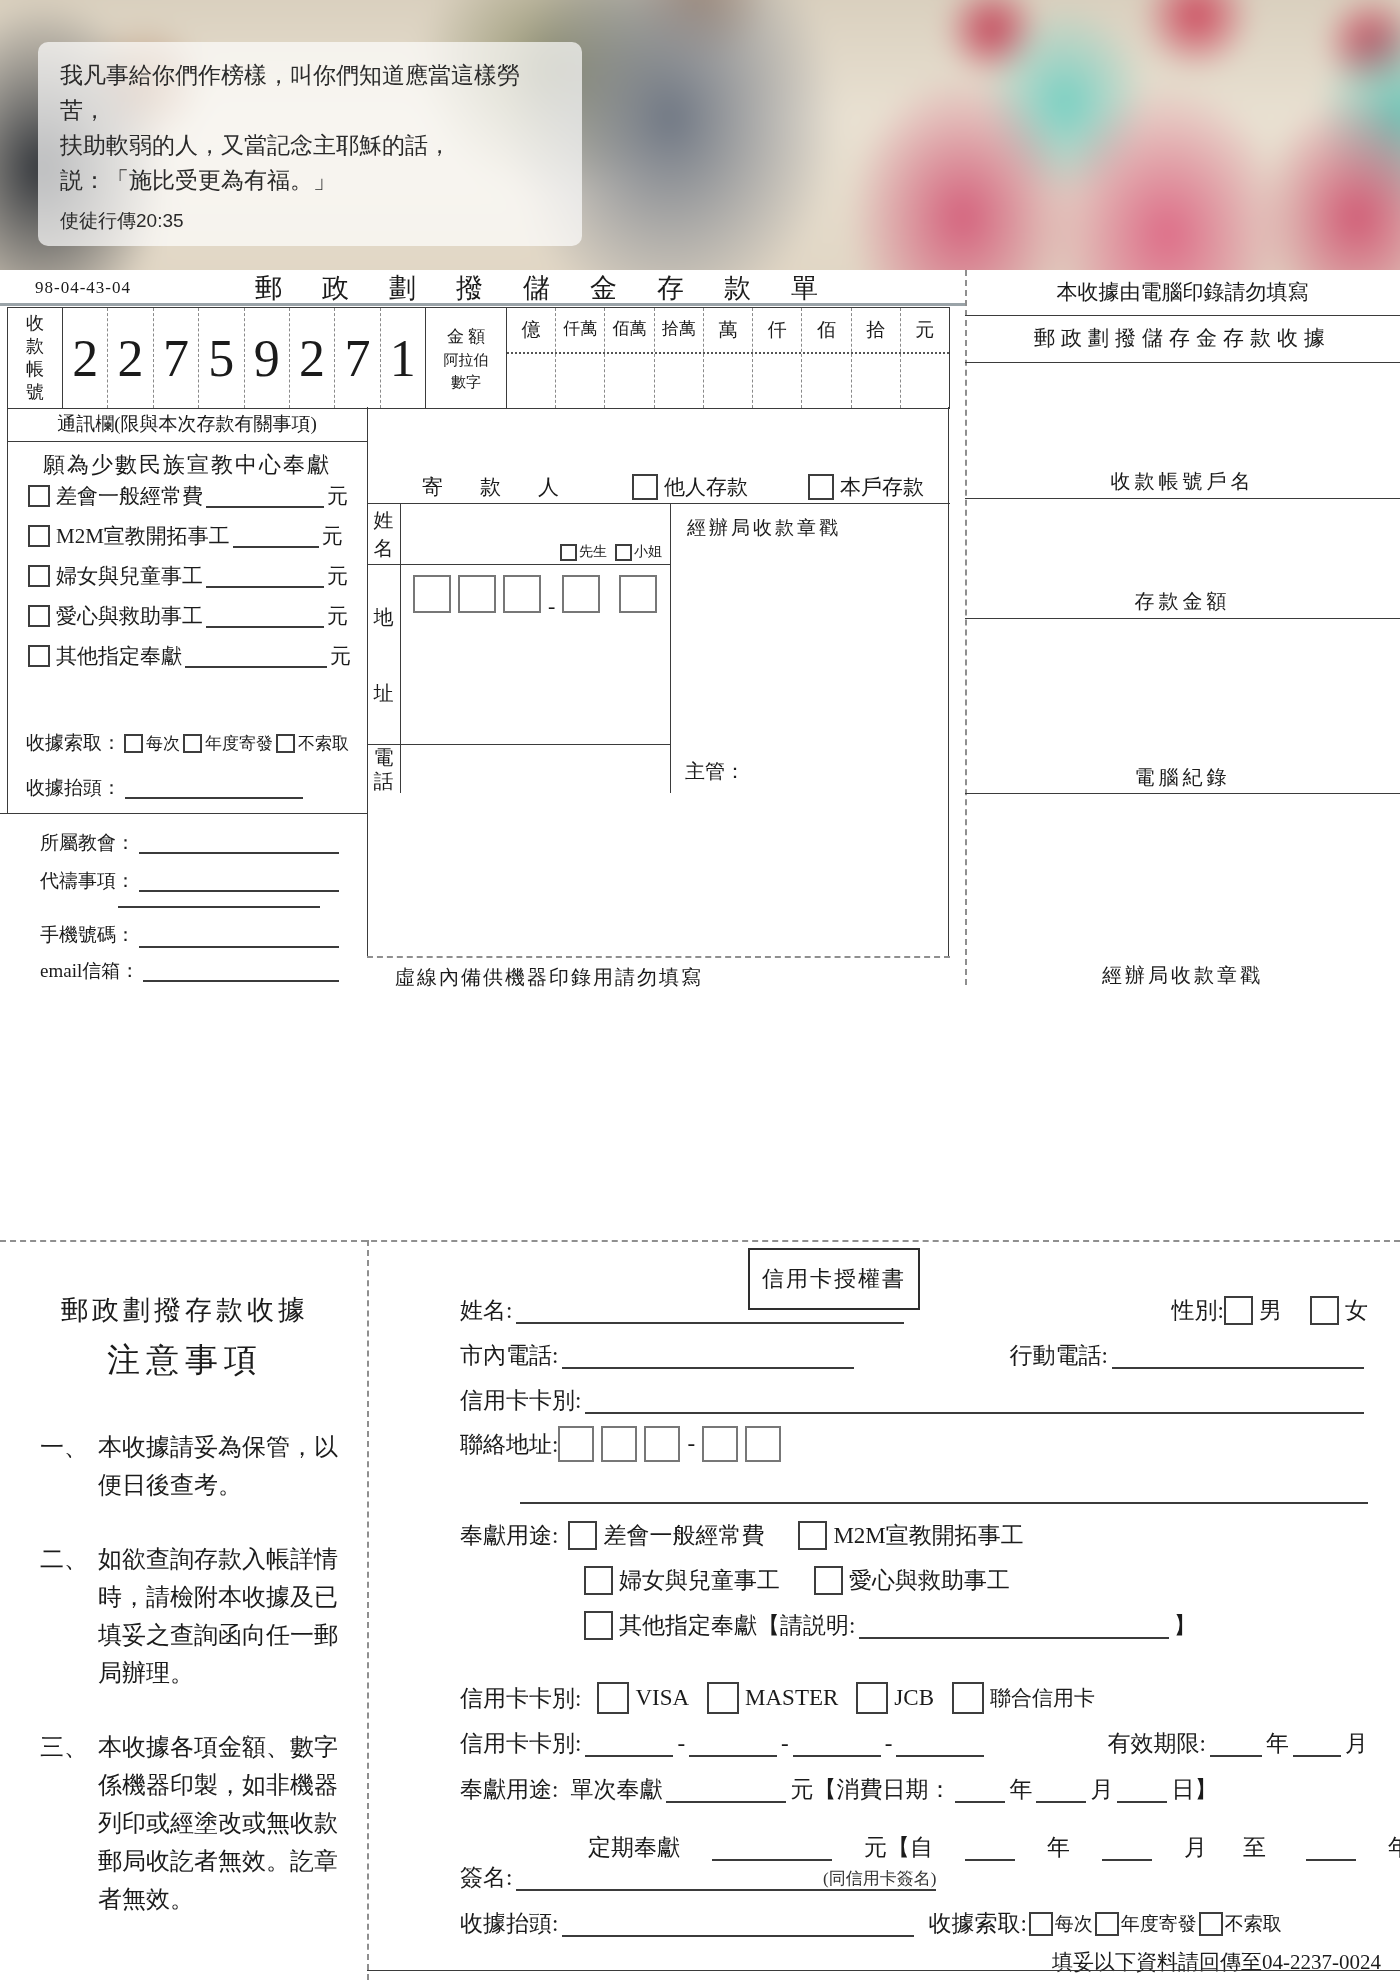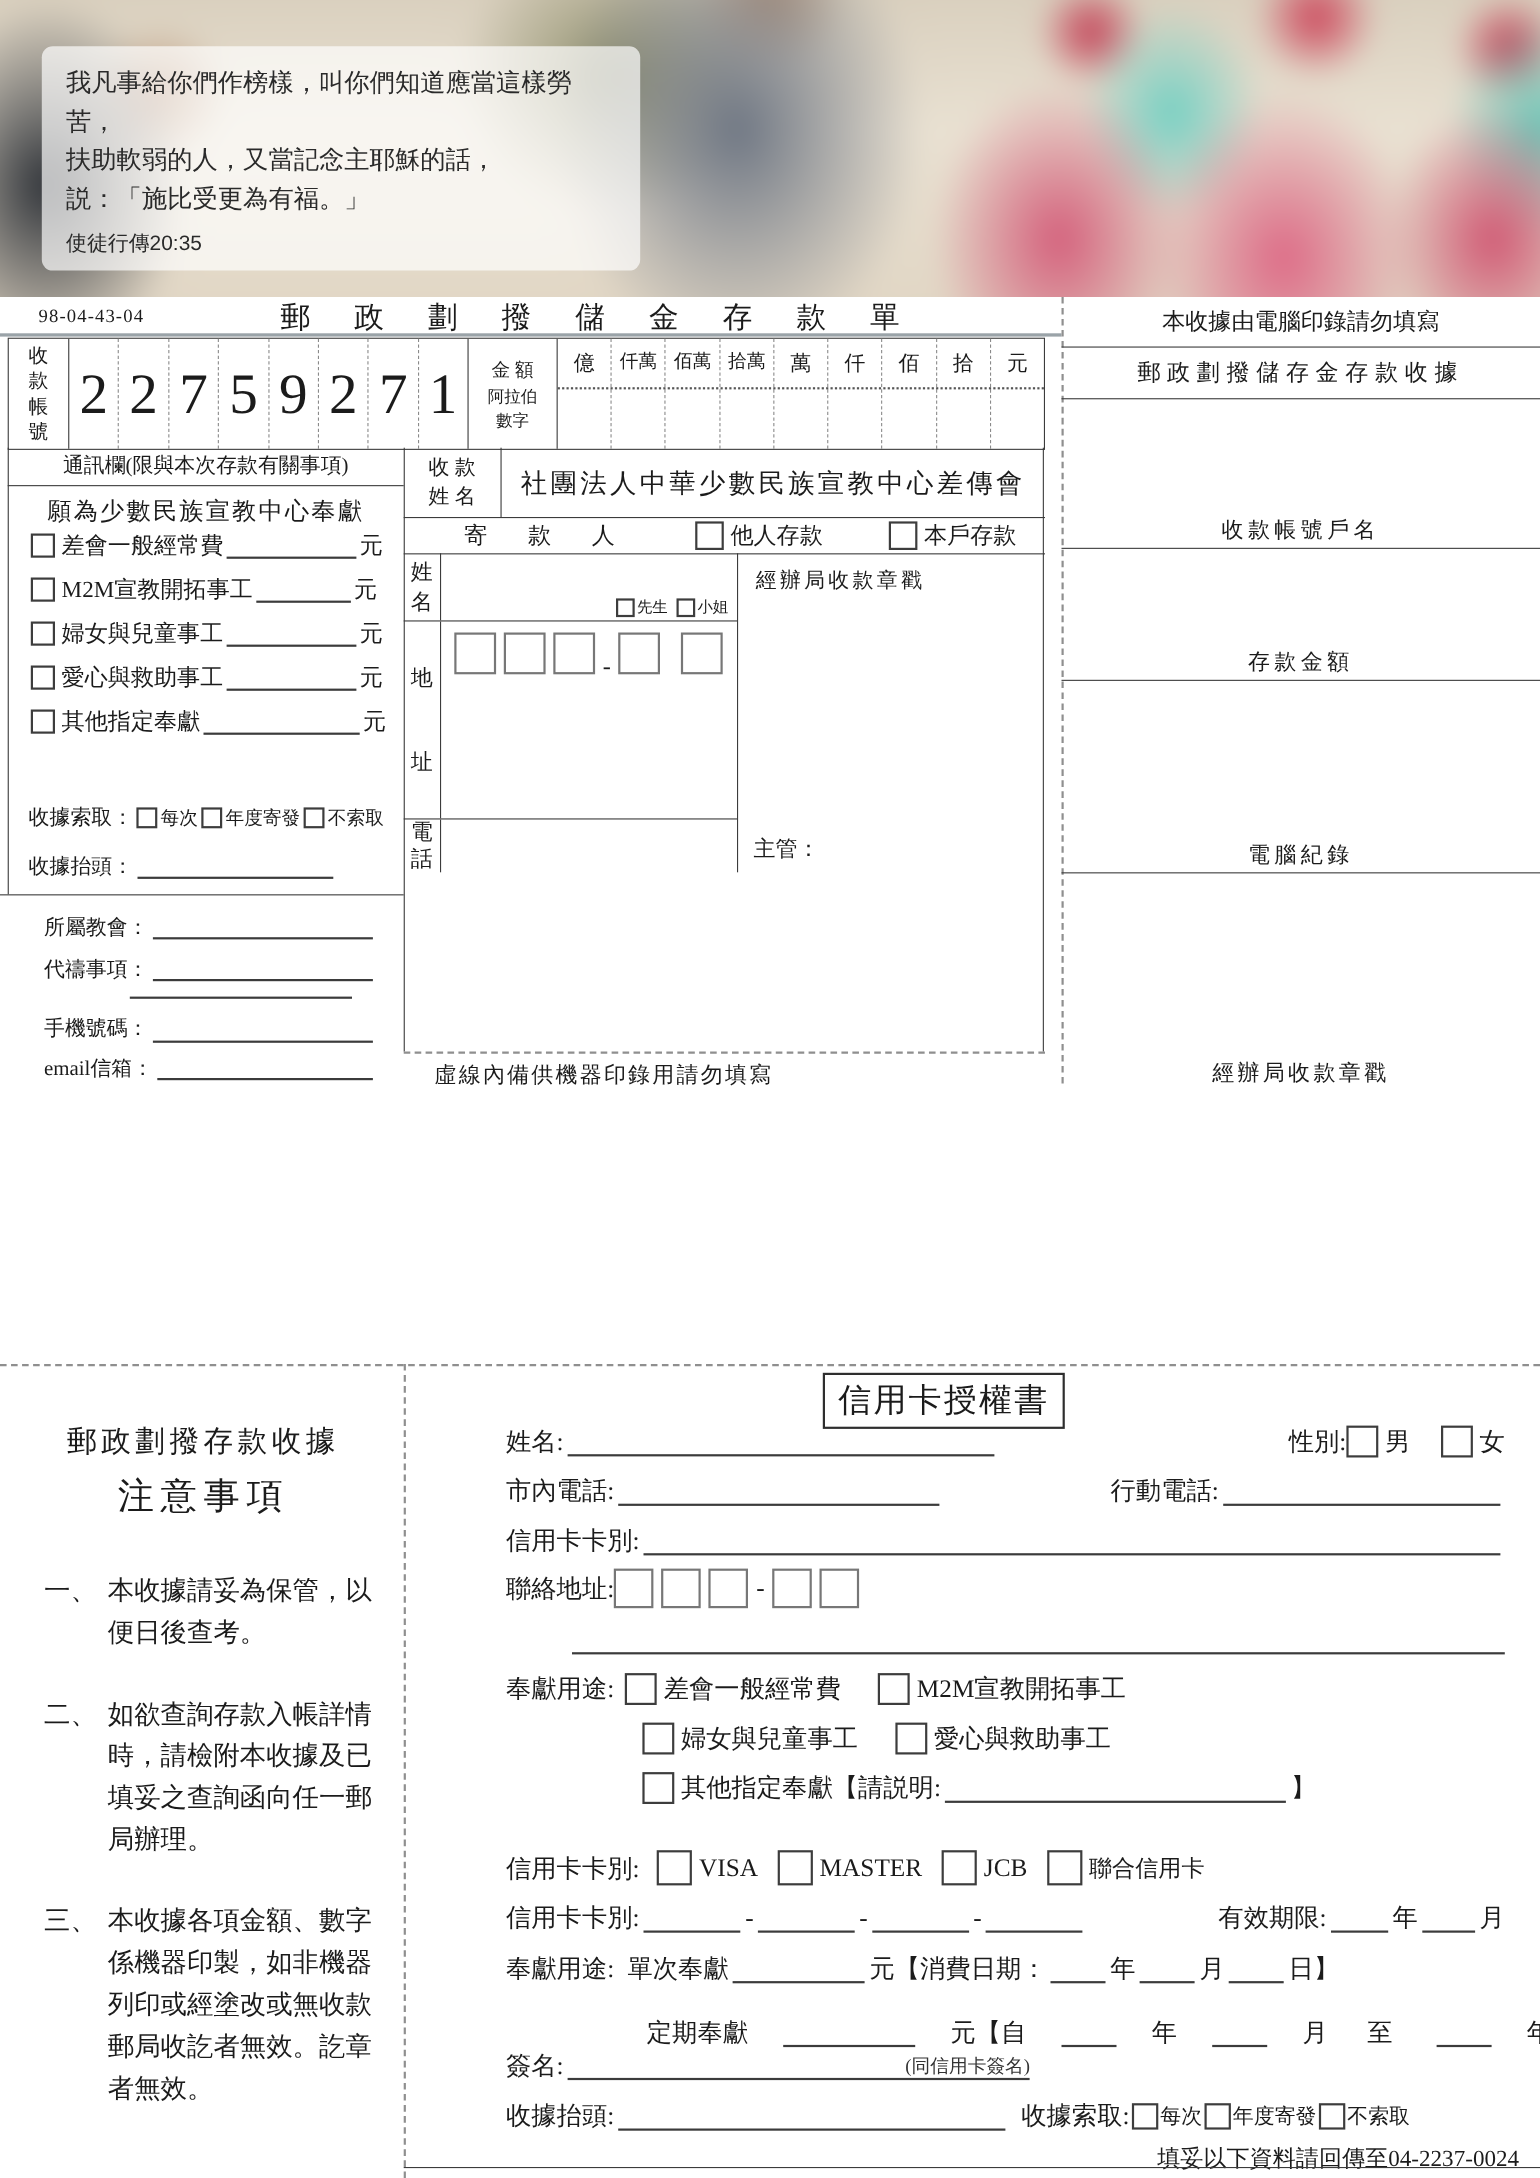--- a/index.html
+++ b/index.html
@@ -98,21 +98,21 @@
   
   .rc { position:absolute; left:965px; width:435px; text-align:center; font-size:21px; }
   
   .bottom { position:absolute; left:0; top:1240px; width:1400px; height:740px; background:#fff; }
   .note-item { position:absolute; left:40px; width:316px; display:flex; font-size:24px; line-height:38px; }
   .note-num { width:58px; flex:none; }
   .cc-row { position:absolute; display:flex; align-items:center; font-size:23px; white-space:nowrap; }
   .cc-row .cb { width:25px; height:25px; margin:0 6px 0 0; }
   .cc-row .bl { margin:0 4px; }
   .cc-small .cb { width:20px; height:20px; margin:0 3px; }
-  .cc-title { position:absolute; left:748px; top:8px; border:2px solid #2e2e2e; padding:3px 12px; font-size:30px; letter-spacing:2px; }
+  .cc-title { position:absolute; left:748px; top:8px; border:2px solid #2e2e2e; padding:14px 12px; font-size:22px; letter-spacing:2px; }
   .sign-note { font-size:17px; color:#333; }
 </style>
 </head>
 <body>
 
 <div class="page">
 
   <div class="photo" style="top:0; height:270px;">
     <div class="art top-art"></div>
     <div class="overlay" style="left:38px; top:42px; width:500px; padding:16px 22px 12px 22px;">
@@ -226,27 +226,20 @@
     <div class="abl" style="left:118px; top:636px; width:202px;"></div>
     <div class="cc-row" style="left:40px; top:652px; font-size:19px;align-items:flex-end;">
       <span>手機號碼：</span>
       <span class="bl" style="width:200px;"></span>
     </div>
     <div class="cc-row" style="left:40px; top:688px; font-size:19px;">
       <span>email信箱：</span>
       <span class="bl" style="width:196px;"></span>
     </div>
 
-    <div class="payee-row">
-      <div class="payee-lblcell">
-        <div>收 款</div>
-        <div>姓 名</div>
-      </div>
-      <div class="payee-namecell">社團法人中華少數民族宣教中心差傳會</div>
-    </div>
 
     <div class="sender-row">
       <span style="margin-left:55px; letter-spacing:8px;">寄　款　人</span>
       <span class="cb" style="margin-left:65px;"></span>
       <span>他人存款</span>
       <span class="cb" style="margin-left:60px;"></span>
       <span>本戶存款</span>
     </div>
 
     <div class="mid-body">

